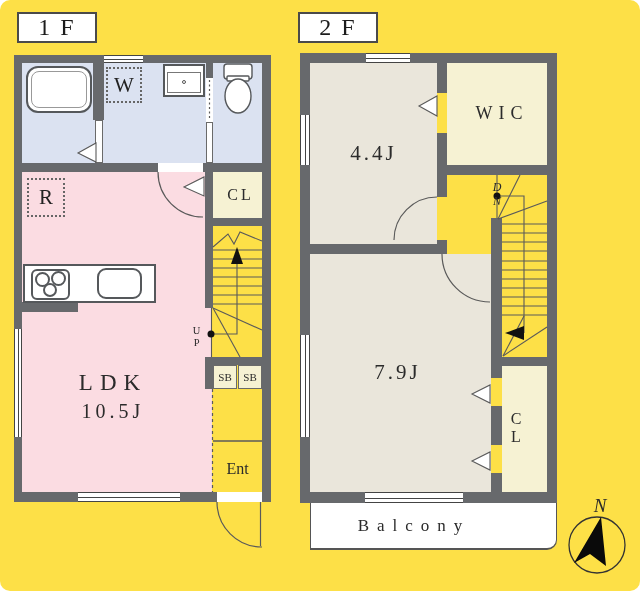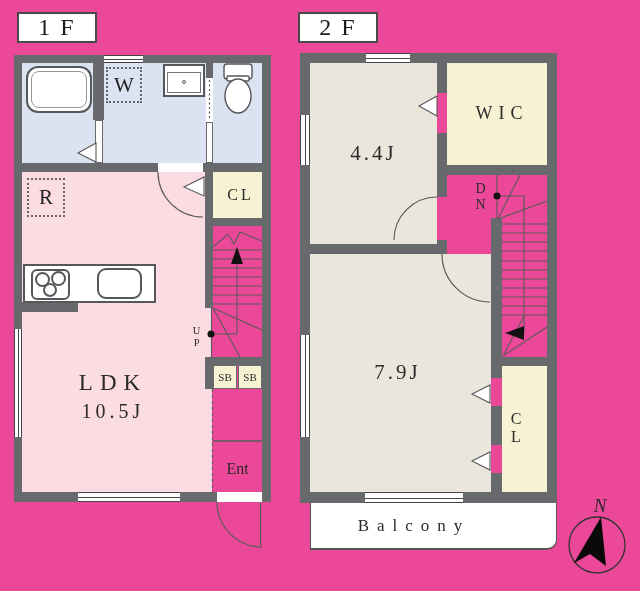--- a/index.html
+++ b/index.html
@@ -1,17 +1,17 @@
 <!DOCTYPE html>
 <html><head>
 <meta charset="utf-8">
 <style>
   html,body{margin:0;padding:0;background:#fff;}
-  #canvas{position:relative;width:640px;height:591px;background:#ec4899;overflow:hidden;
-          font-family:"Liberation Serif", serif;color:#222;}
+  #canvas{position:relative;width:640px;height:591px;background:#fde047;overflow:hidden;
+          font-family:"Liberation Serif", serif;color:#222;border-radius:10px;}
   .abs{position:absolute;}
   .wall{position:absolute;background:#67696c;z-index:2;}
   .room{position:absolute;z-index:1;}
   .gap{position:absolute;background:#ffffff;z-index:3;}
   .doorstrip{position:absolute;background:#ffffff;border:1px solid #6a6a6a;box-sizing:border-box;z-index:3;}
   .win-h{position:absolute;background:#ffffff;border-top:1px solid #444;border-bottom:1px solid #444;box-sizing:border-box;z-index:3;}
   .win-h::after{content:"";position:absolute;left:0;right:0;top:50%;border-top:1px solid #444;}
   .win-v{position:absolute;background:#ffffff;border-left:1px solid #444;border-right:1px solid #444;box-sizing:border-box;z-index:3;}
   .win-v::after{content:"";position:absolute;top:0;bottom:0;left:50%;border-left:1px solid #444;}
   .fixture{position:absolute;background:#fff;border:2px solid #55585b;box-sizing:border-box;z-index:4;}
@@ -122,21 +122,21 @@
     <div class="win-v" style="left:300px;top:335px;width:10px;height:102px;"></div>
     <div class="win-h" style="left:365px;top:492px;width:98px;height:11px;"></div>
 
     <div class="abs" style="left:310px;top:503px;width:247px;height:47px;background:#fff;border-left:1px solid #555;border-right:1px solid #555;border-bottom:2px solid #555;border-radius:0 0 10px 0;box-sizing:border-box;z-index:1;"></div>
     <div class="label" style="left:314px;top:512px;width:200px;height:28px;font-size:17px;letter-spacing:8px;">Balcony</div>
 
     <div class="label" style="left:315px;top:140px;width:117px;height:26px;font-size:21px;letter-spacing:3px;">4.4J</div>
     <div class="label" style="left:447px;top:100px;width:100px;height:26px;font-size:18px;letter-spacing:6px;padding-left:5px;">WIC</div>
     <div class="label" style="left:330px;top:359px;width:135px;height:26px;font-size:21px;letter-spacing:3px;">7.9J</div>
     <div class="label vtext" style="left:512px;top:410px;font-size:16px;">CL</div>
-    <div class="label vtext" style="left:477px;top:181px;font-size:14px;">DN</div>
+    <div class="label vtext" style="left:494px;top:181px;font-size:12px;font-style:italic;">DN</div>
   </div>
 
   <div class="label" style="left:586px;top:495px;width:28px;height:22px;font-size:19px;font-style:italic;z-index:6;">N</div>
 
   <svg class="overlay" width="640" height="591" viewBox="0 0 640 591">
 
     <g fill="#fff" stroke="#55585b" stroke-width="1.4">
       <rect x="224" y="64" width="28" height="15" rx="3"></rect>
       <rect x="227" y="76" width="22" height="5" rx="1"></rect>
       <ellipse cx="238" cy="96" rx="13" ry="17"></ellipse>

